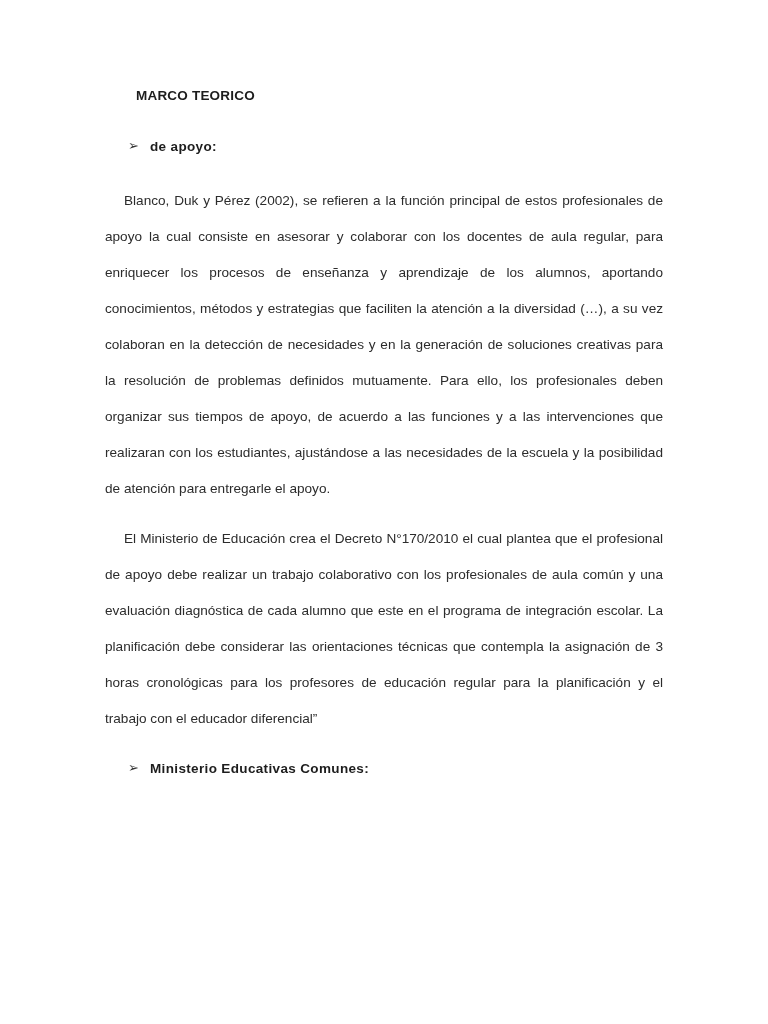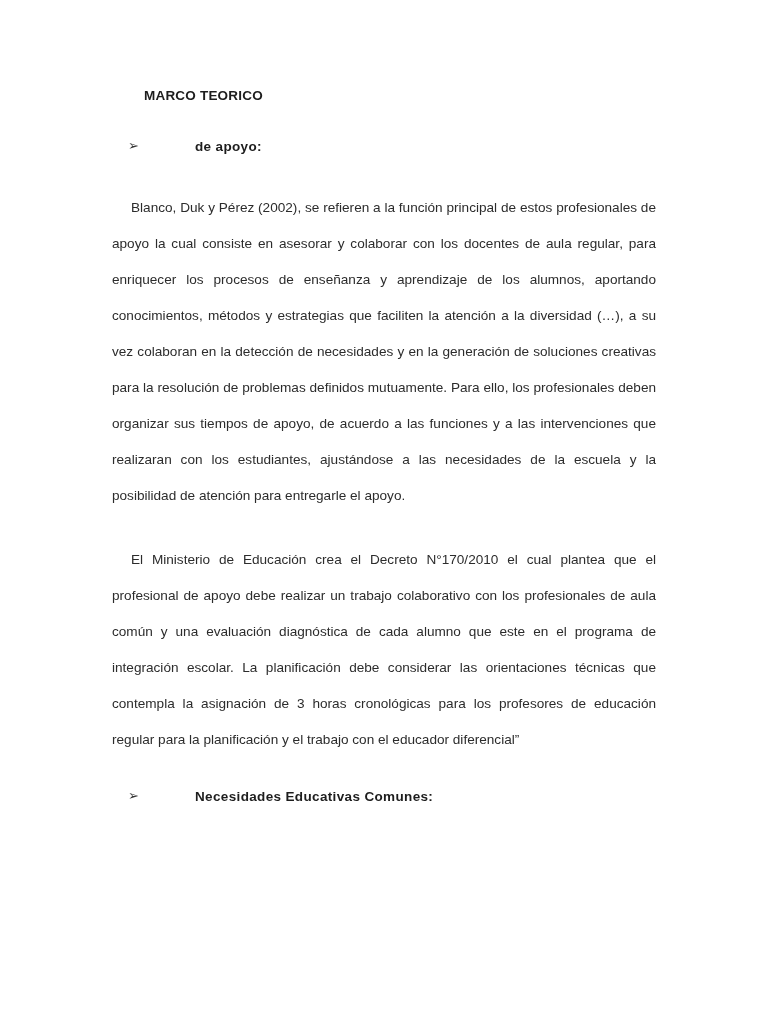--- a/index.html
+++ b/index.html
@@ -31,21 +31,21 @@
     left: 104px;
     top: 86px;
     width: 560px;
   }
 
   .doc-title {
     font-size: 13.5px;
     font-weight: bold;
     letter-spacing: 0.2px;
     line-height: 20px;
-    margin: 0 0 0 8px;
+    margin: 0 0 0 0;
     color: #1d1d1d;
     padding-left: 32px;
   }
 
   .spacer-after-title { height: 30px; }
 
   
   .bullet-row {
     display: flex;
     align-items: baseline;
@@ -60,26 +60,25 @@
     color: #333333;
     font-family: "DejaVu Sans", sans-serif;
     line-height: 22px;
     transform: translateY(-1px);
   }
   .bullet-label {
     font-size: 13.5px;
     font-weight: bold;
     letter-spacing: 0.35px;
     color: #1d1d1d;
-    margin-left: 45px;
   }
 
   
   .para {
-    margin: 8px;
+    margin: 1px;
     font-size: 13.6px;
     line-height: 36px;           
     text-align: justify;
     text-justify: inter-word;
     text-indent: 19px;           
     color: #2c2c2c;
     hyphens: none;
   }
   .para.no-indent { text-indent: 0; }
 
@@ -107,21 +106,21 @@
     <p class="para">Blanco, Duk y Pérez (2002), se refieren a la función principal de estos profesionales de apoyo la cual consiste en asesorar y colaborar con los docentes de aula regular, para enriquecer los procesos de enseñanza y aprendizaje de los alumnos, aportando conocimientos, métodos y estrategias que faciliten la atención a la diversidad (…), a su vez colaboran en la detección de necesidades y en la generación de soluciones creativas para la resolución de problemas definidos mutuamente. Para ello, los profesionales deben organizar sus tiempos de apoyo, de acuerdo a las funciones y a las intervenciones que realizaran con los estudiantes, ajustándose a las necesidades de la escuela y la posibilidad de atención para entregarle el apoyo.</p>
 
     <div class="gap-12"></div>
 
     <p class="para">El Ministerio de Educación crea el Decreto N°170/2010 el cual plantea que el profesional de apoyo debe realizar un trabajo colaborativo con los profesionales de aula común y una evaluación diagnóstica de cada alumno que este en el programa de integración escolar. La planificación debe considerar las orientaciones técnicas que contempla la asignación de 3 horas cronológicas para los profesores de educación regular para la planificación y el trabajo con el educador diferencial”</p>
 
     <div class="gap-20"></div>
 
     <div class="bullet-row">
       <span class="bullet-glyph">➢</span>
-      <span class="bullet-label">Necesidades Educativas Comunes:</span>
+      <span class="bullet-label">Ministerio Educativas Comunes:</span>
     </div>
 
     <div class="gap-24"></div>
 
 
 
   </div>
 </div>
 
 </body></html>

